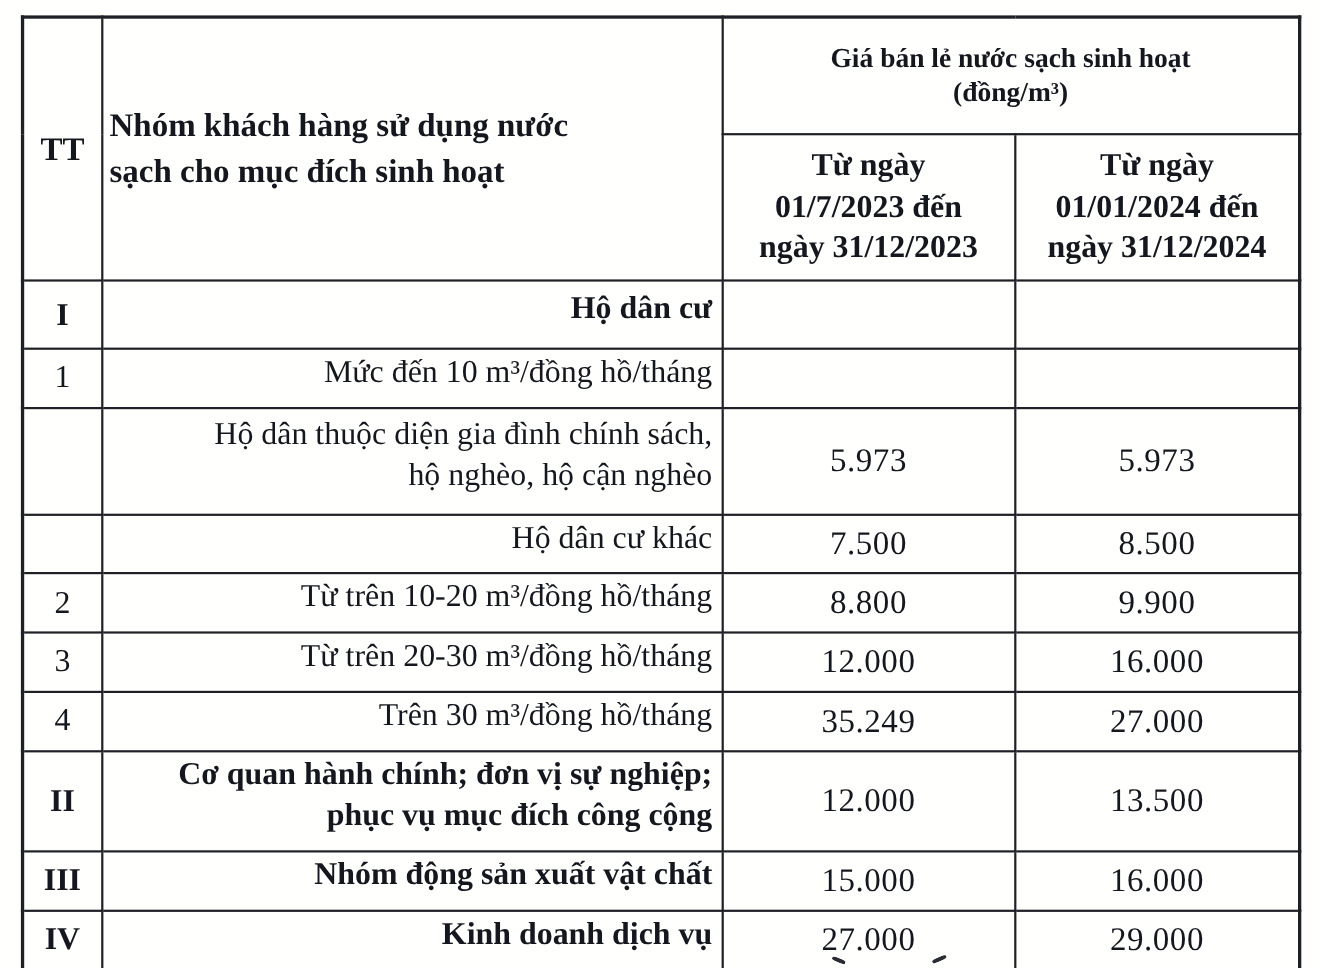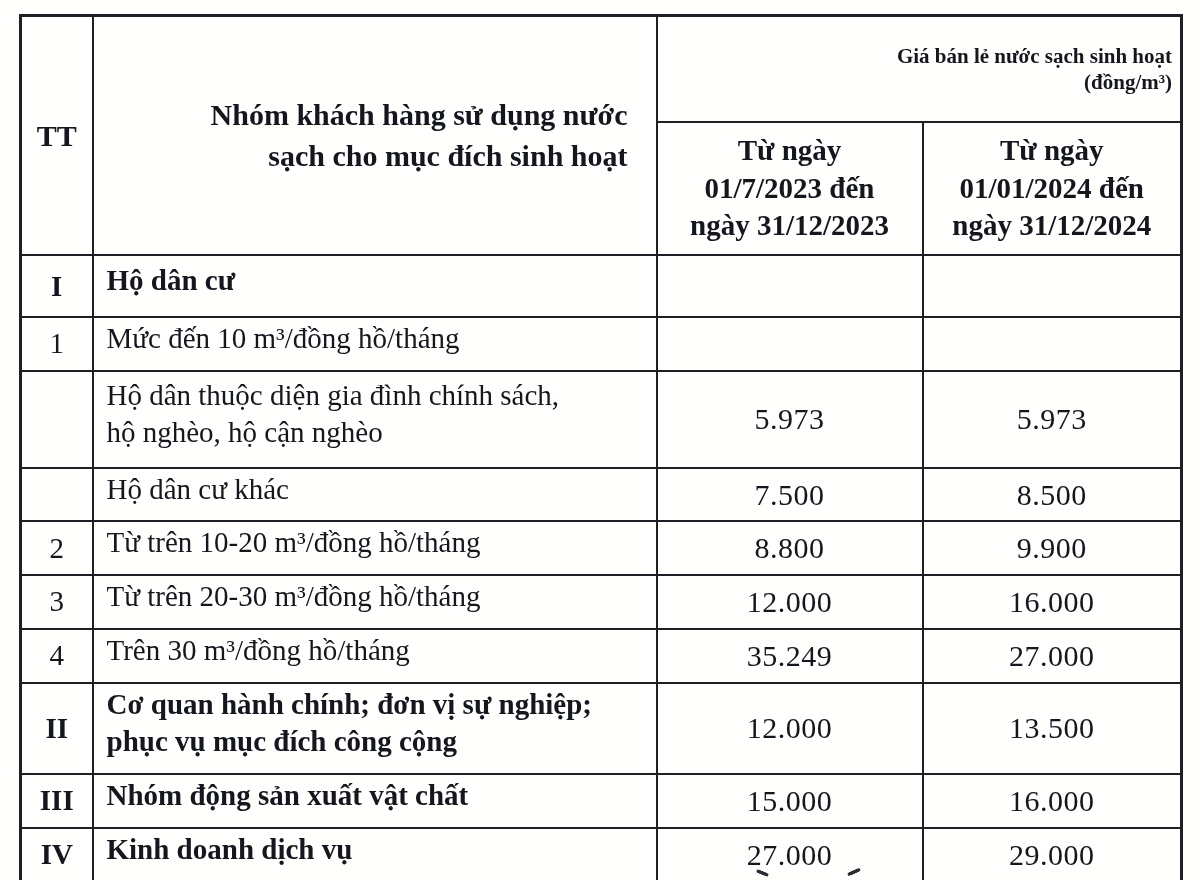--- a/index.html
+++ b/index.html
@@ -38,45 +38,45 @@
   .lines { white-space: pre-line; }
 
   th.tt-h {
     font-size: 30px;
     font-weight: bold;
     text-align: center;
   }
   th.name-h {
     font-size: 30px;
     font-weight: bold;
-    text-align: right;
+    text-align: left;
     line-height: 1.35;
-    padding: 0 28px;
+    padding: 0 6px;
   }
   th.price-h {
-    font-size: 21px;
+    font-size: 25px;
     font-weight: bold;
-    text-align: right;
+    text-align: center;
     line-height: 1.25;
     padding: 4px 8px;
   }
   th.period-h {
     font-size: 29px;
     font-weight: bold;
     text-align: center;
     line-height: 1.3;
     padding: 2px 6px;
   }
   td.tt {
     font-size: 29px;
     text-align: center;
   }
   td.name {
     font-size: 29px;
-    text-align: left;
+    text-align: right;
     padding: 2px 8px 12px 13px;
     line-height: 1.3;
     margin-top: 48px;
   }
   td.val {
     font-size: 30px;
     text-align: center;
     letter-spacing: 0.5px;
   }
   tr.bold-row td.tt, tr.bold-row td.name {

